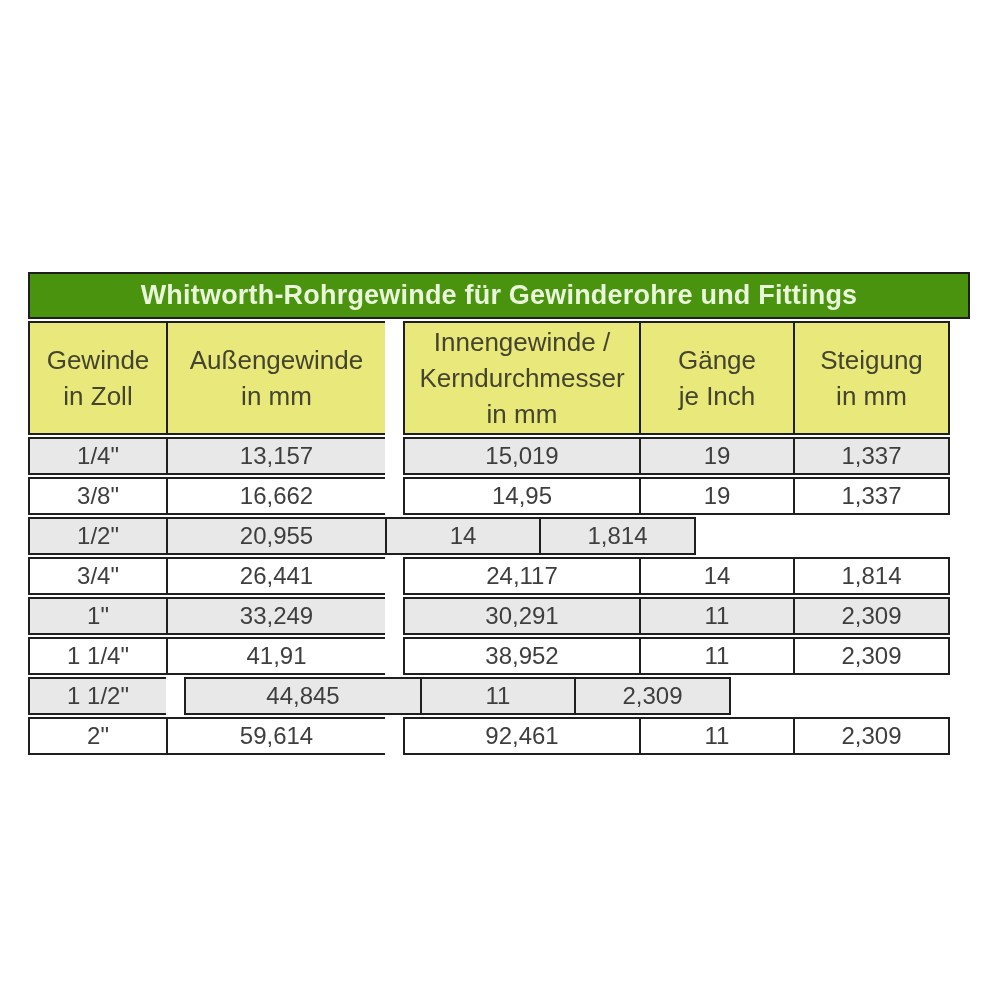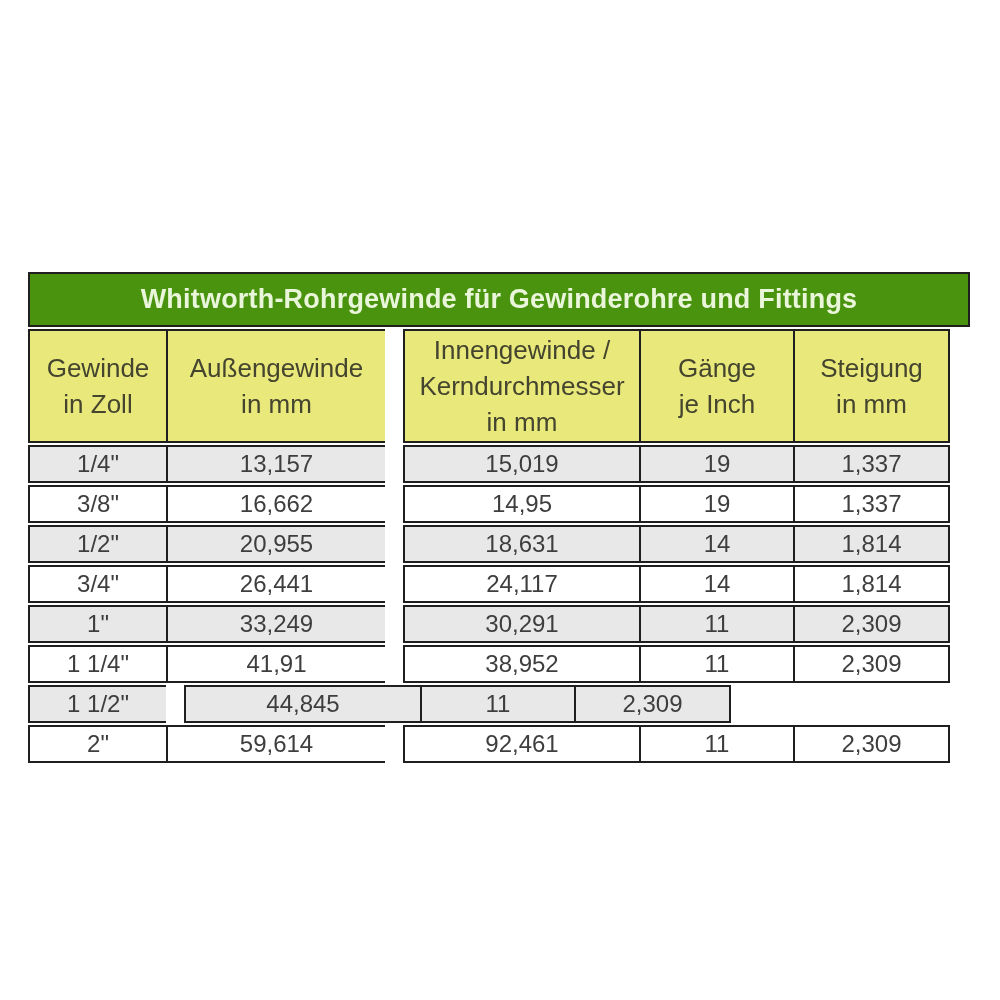--- a/index.html
+++ b/index.html
@@ -13,21 +13,21 @@
   }
   .table-wrap {
     position: absolute;
     left: 28px;
     top: 272px;
     width: 942px;
   }
   .title-bar {
     box-sizing: border-box;
     width: 942px;
-    height: 55px;
+    height: 47px;
     background: #4a930f;
     border: 2px solid #1f1f1f;
     display: flex;
     align-items: center;
     justify-content: center;
     margin-bottom: 2px;
   }
   .title-bar span {
     color: #eaf6da;
     font-size: 27px;
@@ -101,21 +101,20 @@
       <div class="row data-row plain">
         <div class="cell col0">3/8"</div>
         <div class="cell col1">16,662</div>
         <div class="cell col2">14,95</div>
         <div class="cell col3">19</div>
         <div class="cell col4">1,337</div>
       </div>
       <div class="row data-row alt">
         <div class="cell col0">1/2"</div>
         <div class="cell col1">20,955</div>
-        <div class="cell col2">18,631</div>
         <div class="cell col3">14</div>
         <div class="cell col4">1,814</div>
       </div>
       <div class="row data-row plain">
         <div class="cell col0">3/4"</div>
         <div class="cell col1">26,441</div>
         <div class="cell col2">24,117</div>
         <div class="cell col3">14</div>
         <div class="cell col4">1,814</div>
       </div>

